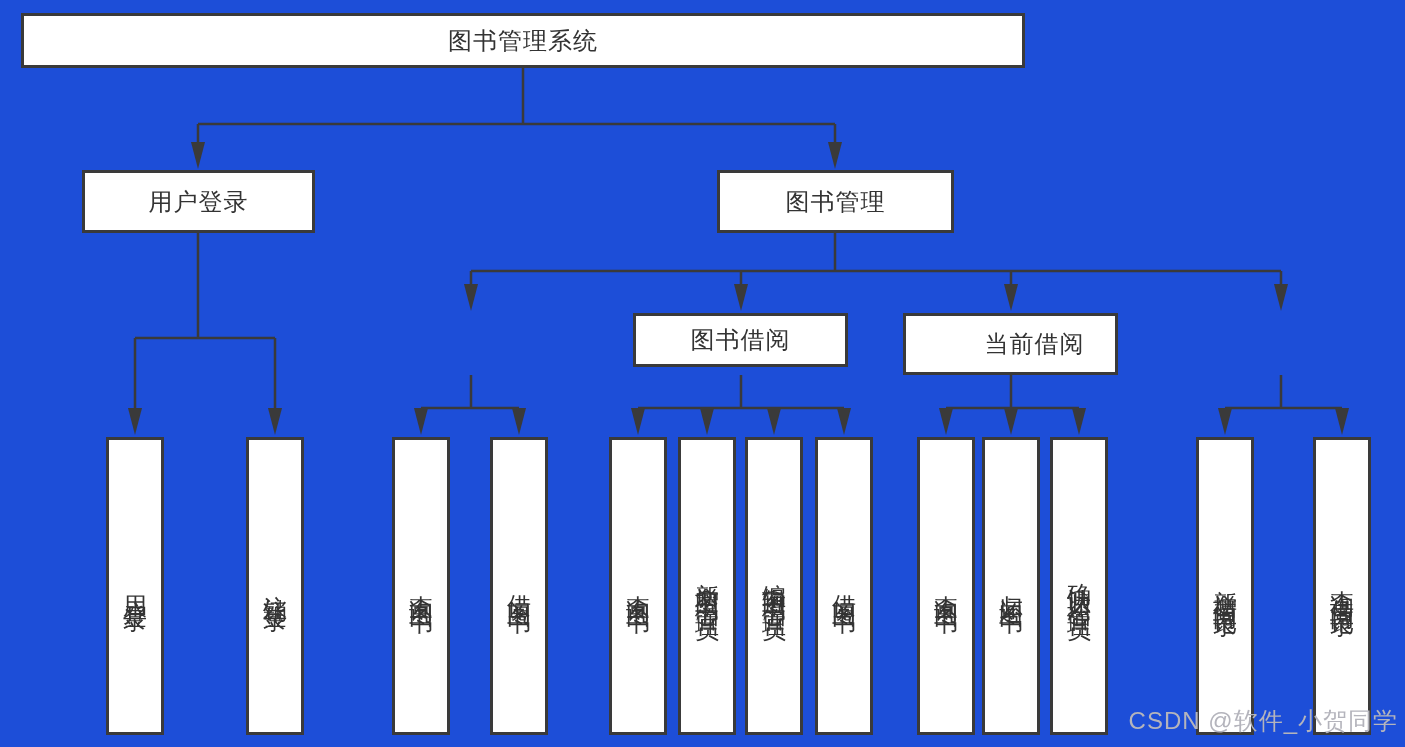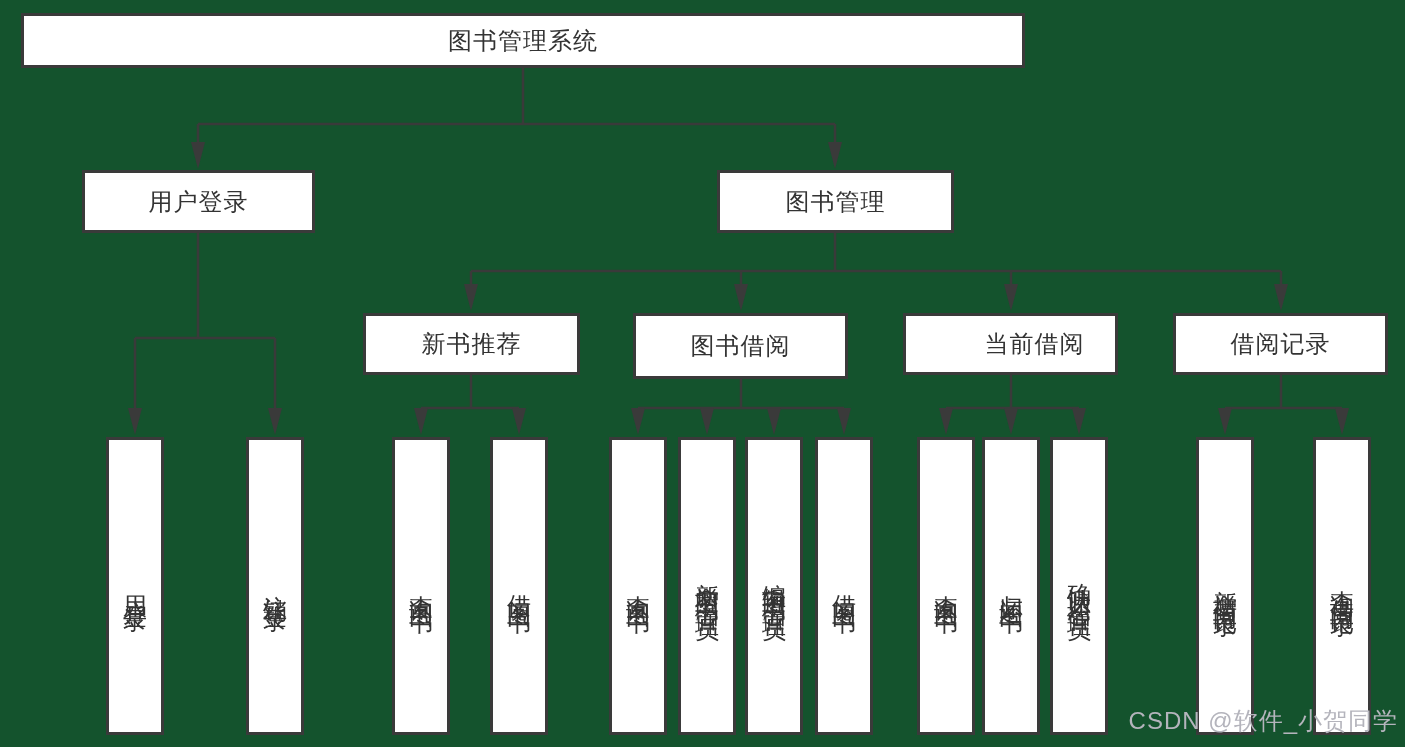--- a/index.html
+++ b/index.html
@@ -1,19 +1,19 @@
 <!DOCTYPE html>
 <html><head>
 <meta charset="utf-8">
 <style>
   html,body{margin:0;padding:0;background:#fff;}
   #stage{
     position:relative;
     width:1405px;height:747px;
-    background:#14532d;
+    background:#1d4ed8;
     font-family:"Liberation Sans","DejaVu Sans",sans-serif;
     color:#333333;
     overflow:hidden;
   }
   #connectors{position:absolute;left:0;top:0;z-index:1;}
   .box{
     position:absolute;
     box-sizing:border-box;
     border:3px solid #3a3a3a;
     background:#ffffff;
@@ -87,31 +87,25 @@
     <span class="h-label">图书管理系统</span>
   </div>
 
   <div class="box" style="left:82px;top:170px;width:233px;height:63px;">
     <span class="h-label">用户登录</span>
   </div>
   <div class="box" style="left:717px;top:170px;width:237px;height:63px;">
     <span class="h-label">图书管理</span>
   </div>
 
-  <div class="box" style="left:363px;top:313px;width:217px;height:62px;">
-    <span class="h-label">新书推荐</span>
-  </div>
-  <div class="box" style="left:633px;top:313px;width:215px;height:66px;">
+  <div class="box" style="left:633px;top:313px;width:215px;height:54px;">
     <span class="h-label">图书借阅</span>
   </div>
   <div class="box" style="left:903px;top:313px;width:215px;height:62px;padding-left:48px;">
     <span class="h-label">当前借阅</span>
-  </div>
-  <div class="box" style="left:1173px;top:313px;width:215px;height:62px;">
-    <span class="h-label">借阅记录</span>
   </div>
 
   <div class="box leaf" style="left:106px;top:437px;width:58px;height:298px;">
     <span class="v-label">用户登录</span>
   </div>
   <div class="box leaf" style="left:246px;top:437px;width:58px;height:298px;">
     <span class="v-label">注销登录</span>
   </div>
 
   <div class="box leaf" style="left:392px;top:437px;width:58px;height:298px;">

